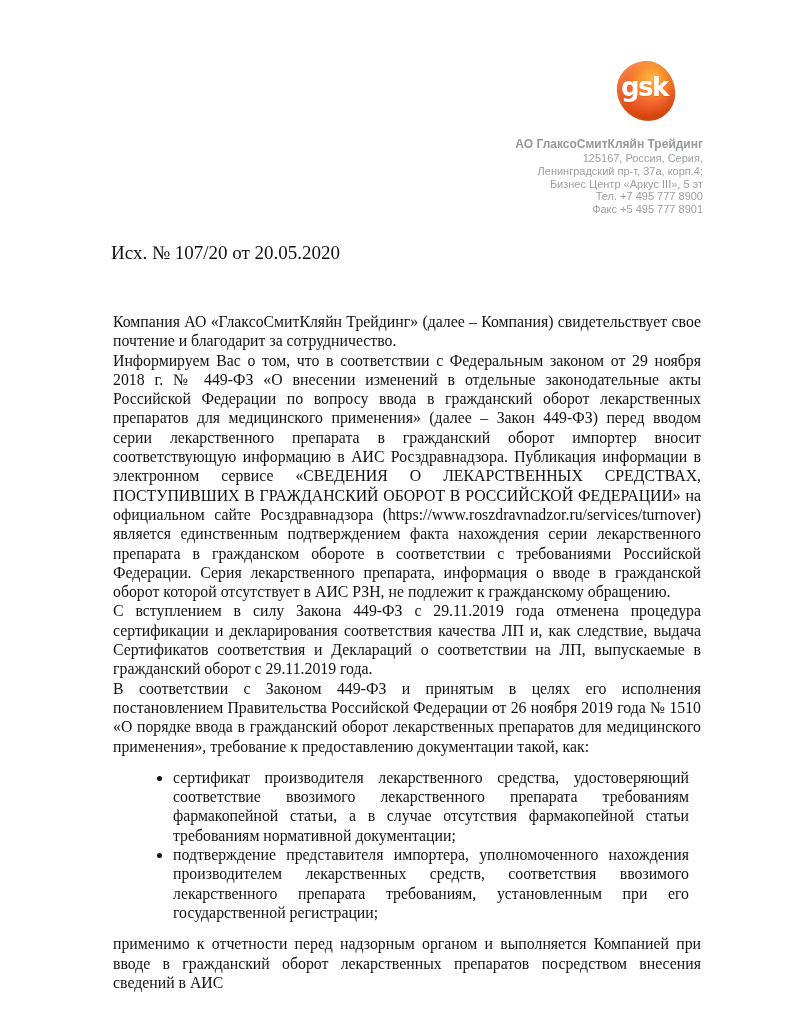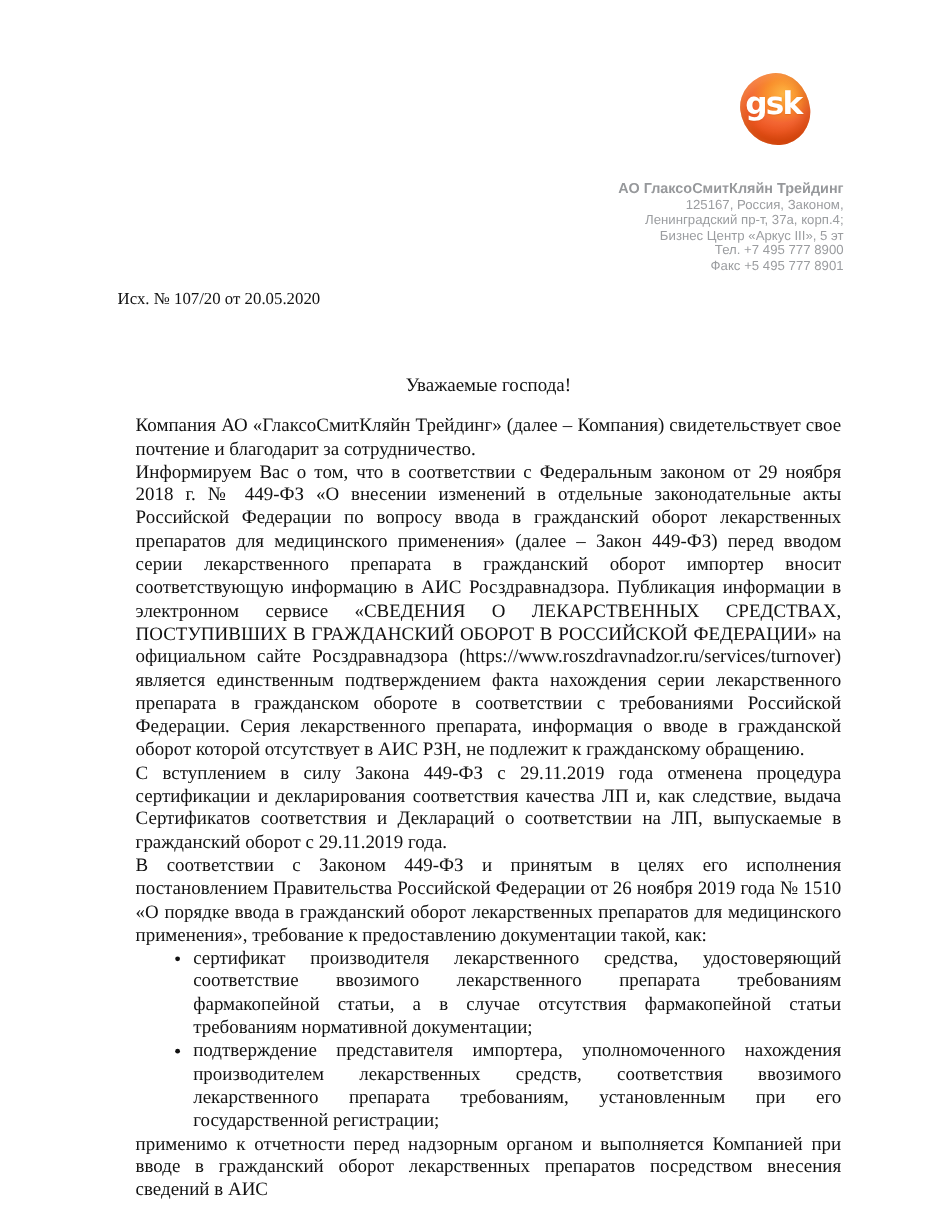--- a/index.html
+++ b/index.html
@@ -34,93 +34,92 @@
     font-family: "DejaVu Sans", sans-serif;
     font-weight: bold;
     font-size: 26px;
     letter-spacing: -1.5px;
     color: #ffffff;
     transform: rotate(6deg) translate(-2px, -4px);
     text-shadow: 0 1px 1px rgba(200, 80, 10, 0.35);
   }
   .address-block {
     position: absolute;
-    top: 150px;
+    top: 137px;
     right: 88px;
     text-align: right;
     font-family: "Liberation Sans", sans-serif;
     font-size: 11px;
     line-height: 12.8px;
     color: #9b9da0;
   }
   .company-name {
     font-weight: bold;
     font-size: 12px;
     line-height: 14px;
     margin-bottom: 1px;
     color: #96989b;
   }
 
   
   .reference {
     position: absolute;
-    left: 98px;
+    left: 111px;
     top: 242px;
-    font-size: 14px;
+    font-size: 19px;
   }
   .content {
     position: absolute;
     left: 113px;
     top: 312px;
     width: 588px;
     font-size: 15.8px;
     line-height: 19.3px;
   }
   .salutation {
     text-align: center;
     margin-bottom: 14px;
   }
   .content p {
     margin: 0;
     text-align: justify;
     font-family: Liberation Serif, serif;
   }
   ul.req-list {
-    margin: 0;
+    margin: 12px;
     padding-left: 48px;
   }
   ul.req-list li {
     text-align: justify;
     padding-left: 0;
   }
   p.closing {
   }
 </style>
 </head>
 <body>
 
 <div class="page">
 
   <div class="logo-blob">
     <span class="logo-text">gsk</span>
   </div>
 
   <div class="address-block">
     <div class="company-name">АО ГлаксоСмитКляйн Трейдинг</div>
-    <div class="addr-line">125167, Россия, Законом,</div>
+    <div class="addr-line">125167, Россия, Серия,</div>
     <div class="addr-line">Ленинградский пр-т, 37а, корп.4;</div>
     <div class="addr-line">Бизнес Центр «Аркус III», 5 эт</div>
     <div class="addr-line">Тел. +7 495 777 8900</div>
     <div class="addr-line">Факс +5 495 777 8901</div>
   </div>
 
   <div class="reference">Исх. № 107/20 от 20.05.2020</div>
 
   <div class="content">
-    <div class="salutation">Уважаемые господа!</div>
 
     <p>Компания АО «ГлаксоСмитКляйн Трейдинг» (далее – Компания) свидетельствует свое почтение и благодарит за сотрудничество.</p>
     <p>Информируем Вас о том, что в соответствии с Федеральным законом от 29 ноября 2018 г. № 449-ФЗ «О внесении изменений в отдельные законодательные акты Российской Федерации по вопросу ввода в гражданский оборот лекарственных препаратов для медицинского применения» (далее – Закон 449-ФЗ) перед вводом серии лекарственного препарата в гражданский оборот импортер вносит соответствующую информацию в АИС Росздравнадзора. Публикация информации в электронном сервисе «СВЕДЕНИЯ О ЛЕКАРСТВЕННЫХ СРЕДСТВАХ, ПОСТУПИВШИХ В ГРАЖДАНСКИЙ ОБОРОТ В РОССИЙСКОЙ ФЕДЕРАЦИИ» на официальном сайте Росздравнадзора (https://www.roszdravnadzor.ru/services/turnover) является единственным подтверждением факта нахождения серии лекарственного препарата в гражданском обороте в соответствии с требованиями Российской Федерации. Серия лекарственного препарата, информация о вводе в гражданской оборот которой отсутствует в АИС РЗН, не подлежит к гражданскому обращению.</p>
     <p>С вступлением в силу Закона 449-ФЗ с 29.11.2019 года отменена процедура сертификации и декларирования соответствия качества ЛП и, как следствие, выдача Сертификатов соответствия и Деклараций о соответствии на ЛП, выпускаемые в гражданский оборот с 29.11.2019 года.</p>
     <p>В соответствии с Законом 449-ФЗ и принятым в целях его исполнения постановлением Правительства Российской Федерации от 26 ноября 2019 года № 1510 «О порядке ввода в гражданский оборот лекарственных препаратов для медицинского применения», требование к предоставлению документации такой, как:</p>
 
     <ul class="req-list">
       <li>сертификат производителя лекарственного средства, удостоверяющий соответствие ввозимого лекарственного препарата требованиям фармакопейной статьи, а в случае отсутствия фармакопейной статьи требованиям нормативной документации;</li>
       <li>подтверждение представителя импортера, уполномоченного нахождения производителем лекарственных средств, соответствия ввозимого лекарственного препарата требованиям, установленным при его государственной регистрации;</li>
     </ul>

